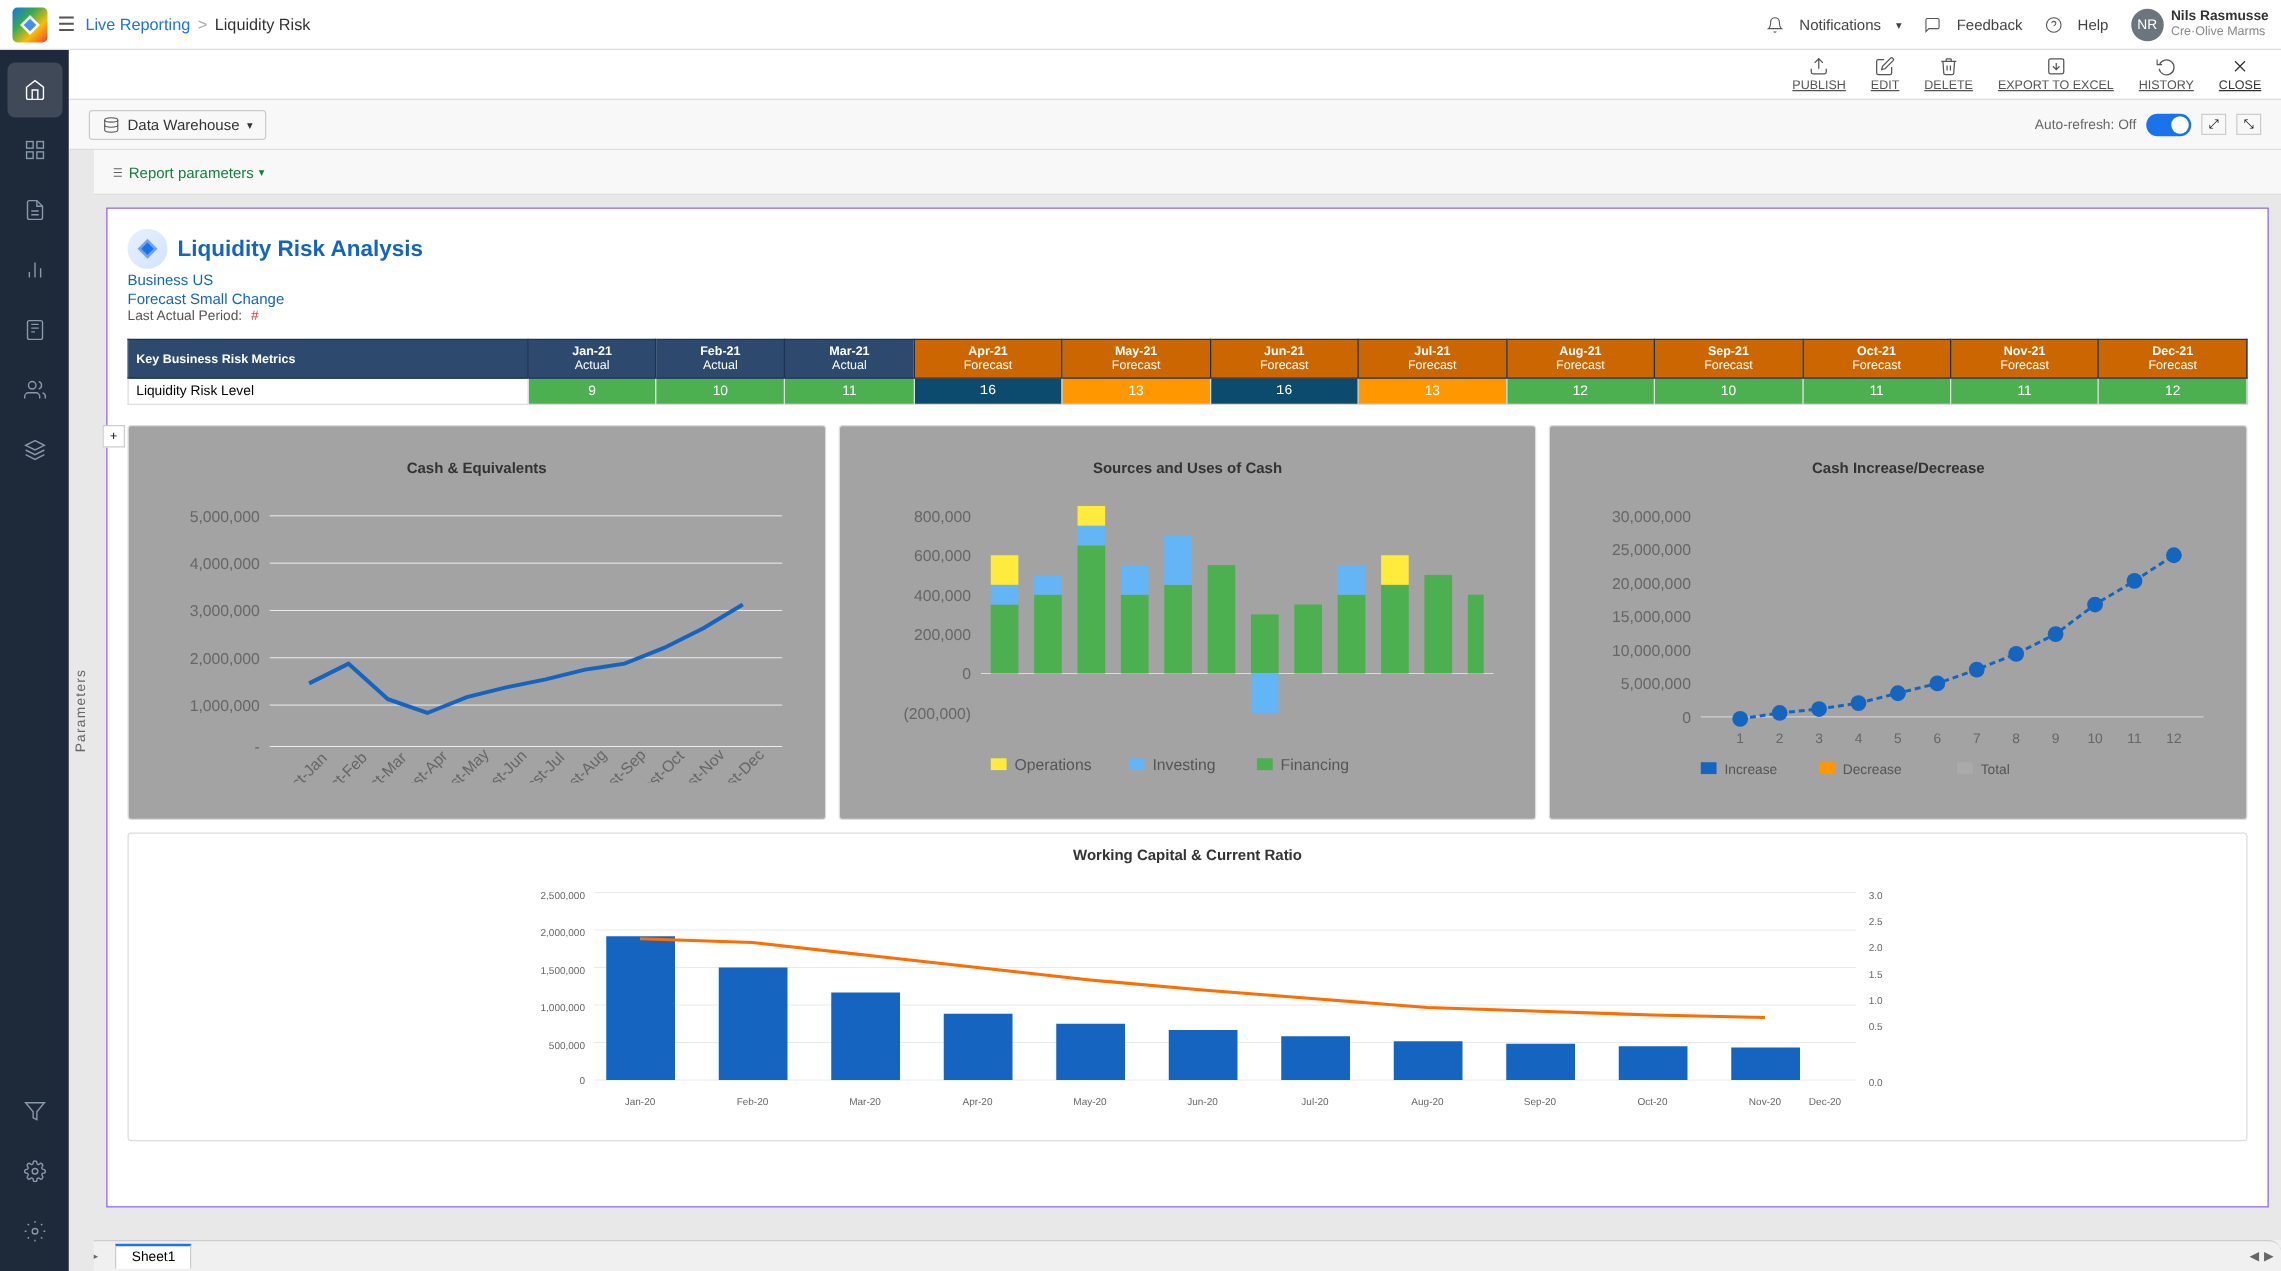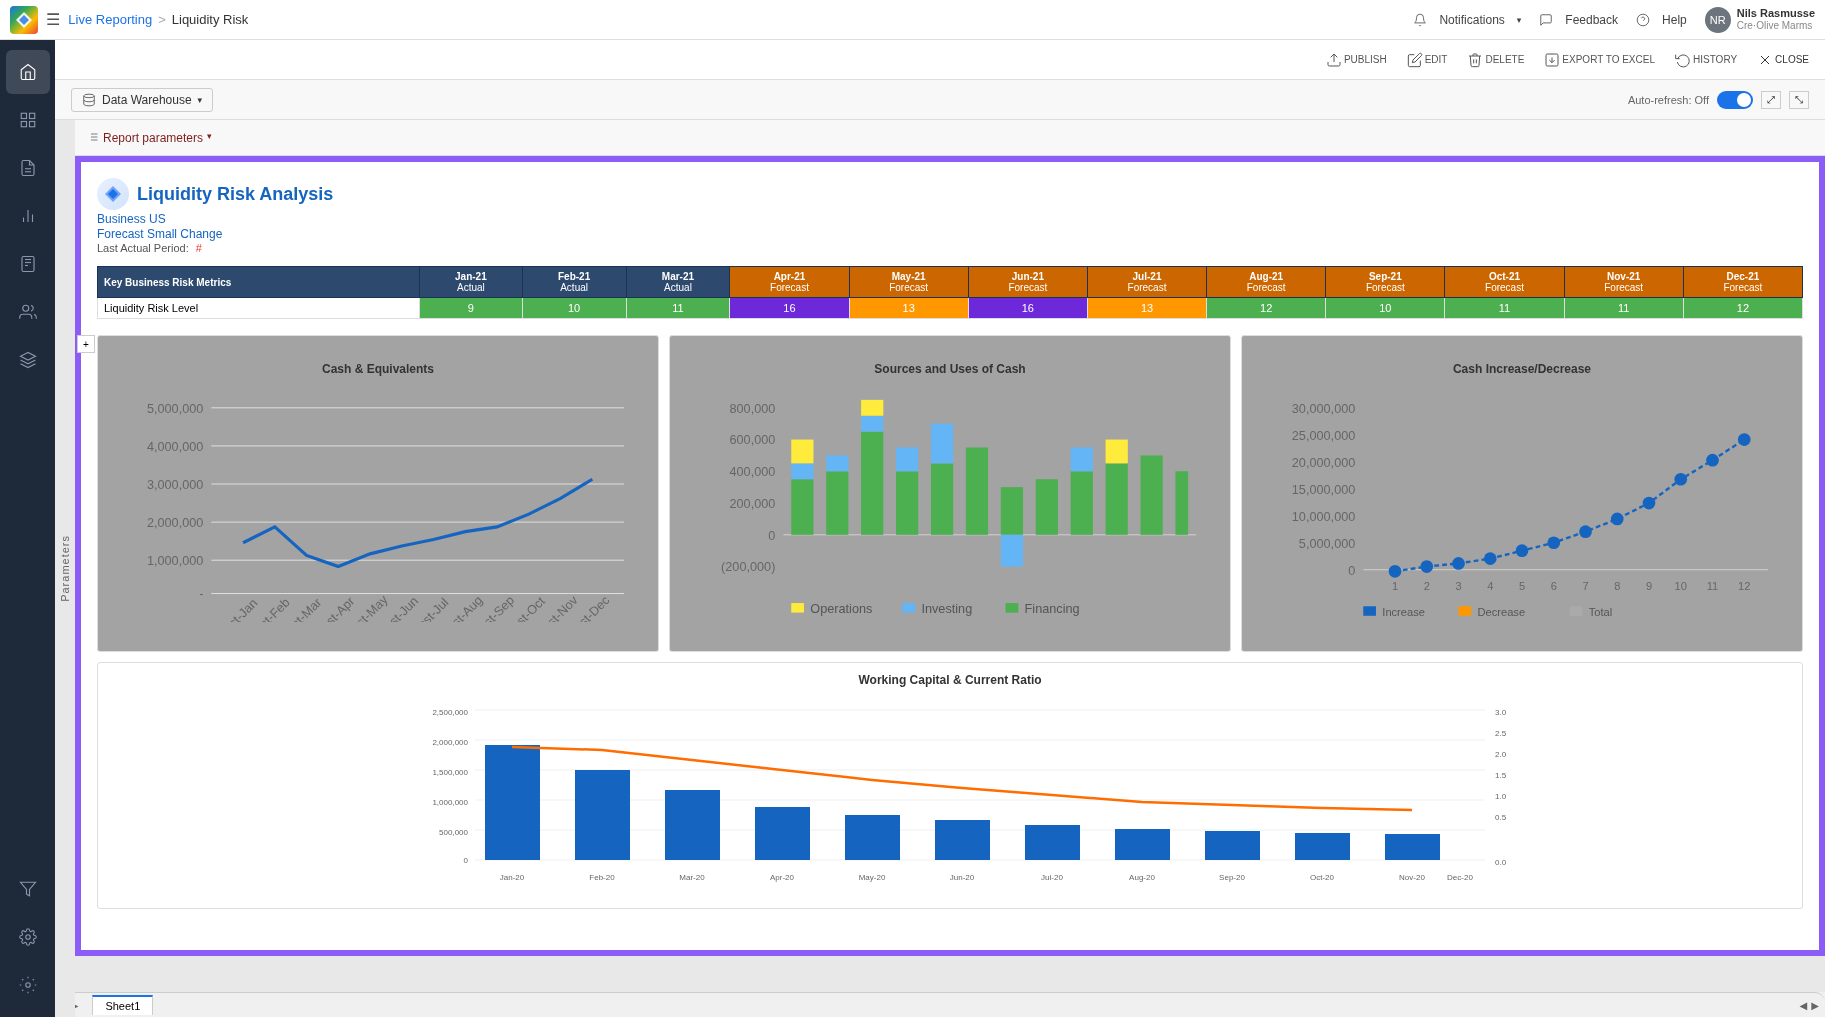--- a/index.html
+++ b/index.html
@@ -121,28 +121,29 @@
       border-bottom: 1px solid #ddd;
       display: flex;
       align-items: center;
       justify-content: flex-end;
       padding: 0 16px;
       gap: 20px;
       z-index: 8;
     }
     .toolbar-btn {
       display: flex;
-      flex-direction: row;
+      flex-direction: column;
       align-items: center;
       cursor: pointer;
       color: #555;
       font-size: 10px;
       gap: 2px;
       background: none;
       border: none;
+      text-decoration: underline;
     }
     .toolbar-btn svg { width: 16px; height: 16px; }
     .toolbar-close { color: #333; }
 
     
     .params-bar {
       position: fixed;
       top: 80px;
       left: 55px;
       right: 0;
@@ -181,21 +182,22 @@
       left: 75px;
       right: 0;
       bottom: 25px;
       overflow: auto;
       background: #e8e8e8;
     }
 
     
     .report-frame {
       background: #fff;
-      border: 6px solid #8b5cf6;
+      margin: 10px;
+      border: 1px solid #8b5cf6;
       min-height: 800px;
       padding: 16px;
     }
     .toggle-switch {
       width: 36px;
       height: 18px;
       background: #ccc;
       border-radius: 9px;
       position: relative;
       cursor: pointer;
@@ -231,21 +233,21 @@
       text-align: left;
     }
     .risk-table td {
       font-size: 11px;
       padding: 4px 6px;
       border: 1px solid #ddd;
       text-align: center;
     }
     .risk-table td.label { text-align: left; background: #fff; }
     .cell-green { background: #4caf50; color: white; }
-    .cell-red { background: #6d28d9; color: white; }
+    .cell-red { background: #0c4a6e; color: white; font-family: Liberation Mono, monospace; }
     .cell-orange { background: #ff9800; color: white; }
 
     
     .charts-top { display: flex; gap: 10px; margin-bottom: 10px; }
     .chart-box {
       flex: 1;
       border: 1px solid #ddd;
       border-radius: 3px;
       padding: 26px;
       background: #a3a3a3;
@@ -296,23 +298,24 @@
       font-size: 12px;
       color: #333;
       cursor: pointer;
       background: none;
       border: 1px solid #ccc;
       padding: 4px 10px;
       border-radius: 3px;
     }
     .params-report-btn {
       display: flex;
+      align-items: center;
       gap: 4px;
       font-size: 12px;
-      color: #7f1d1d;
+      color: #15803d;
       cursor: pointer;
       background: none;
       border: none;
     }
 
     .chart-yaxis { font-size: 8px; fill: #666; }
     .chart-xaxis { font-size: 8px; fill: #666; }
   </style>
 </head>
 <body>

